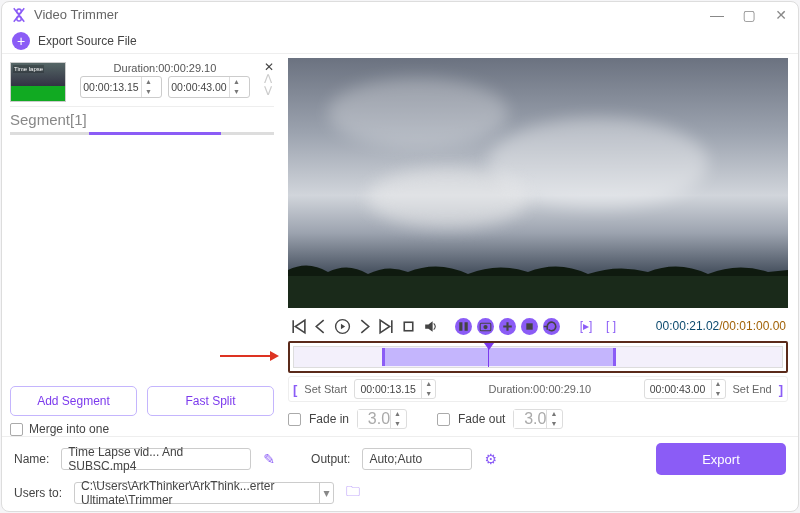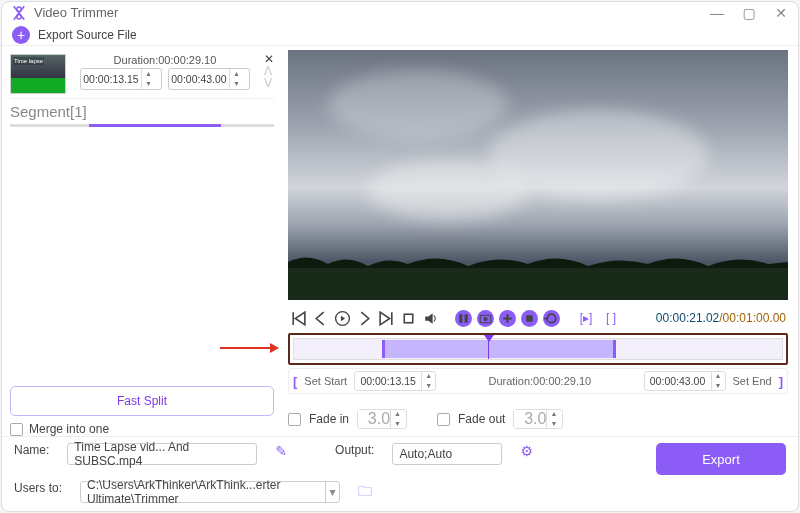--- a/index.html
+++ b/index.html
@@ -53,25 +53,25 @@
 .playhead{position:absolute;left:39%;top:-4px;width:0;height:0;border-left:5px solid transparent;border-right:5px solid transparent;border-top:7px solid #7c3aed}
 .playline{position:absolute;left:39%;margin-left:4px;top:0;bottom:0;width:1px;background:#7c3aed}
 .arrow{position:absolute;left:-70px;top:8px;color:#d32;font-size:16px;display:flex;align-items:center}
 .arrow-line{width:50px;height:1.5px;background:#d32}
 .arrow-head{width:0;height:0;border-left:9px solid #d32;border-top:5px solid transparent;border-bottom:5px solid transparent}
 .range-row{display:flex;align-items:center;gap:4px;height:26px;margin-top:3px;border:1px solid #eee;border-radius:3px;padding:0 4px}
 .brk{color:#8B5CF6;font-weight:bold;font-size:13px}
 .rlab{font-size:11px;color:#666;padding:0 3px}
 .rtime{border:1px solid #ddd;border-radius:3px;display:flex;align-items:center;height:20px}
 .rtime input{border:none;width:66px;text-align:center;font-size:10.5px;outline:none}
-.fade-row{display:flex;align-items:center;gap:8px;height:26px;margin-top:12px}
+.fade-row{display:flex;align-items:center;gap:8px;height:26px;margin-top:4px}
 .fade-box{border:1px solid #ddd;border-radius:3px;width:50px;height:20px;display:flex;align-items:center}
 .fade-box input{border:none;width:32px;text-align:right;font-size:16px;outline:none;color:#aaa}
 .bottom{border-top:1px solid #eee;padding:6px 12px;display:flex;flex-direction:column;gap:6px}
-.brow{display:flex;align-items:flex-start;gap:18px}
+.brow{display:flex;align-items:center;gap:12px}
 .bfield{border:1px solid #ccc;border-radius:3px;height:22px;padding:0 6px;background:#fff;font-size:11px;display:flex;align-items:center}
 .gear{color:#8B5CF6;cursor:pointer;font-size:14px}
 .dd{width:14px;height:20px;display:flex;align-items:center;justify-content:center;border-left:1px solid #ccc;color:#888;cursor:pointer}
 .folder-ico{color:#8B5CF6;cursor:pointer;font-size:14px}
 .export-btn{margin-left:auto;width:130px;height:32px;background:#8B5CF6;color:#fff;border:none;border-radius:5px;cursor:pointer;font-size:13px}
 svg{width:100%;height:100%}
 </style>
 </head>
 <body>
 
@@ -127,20 +127,21 @@
         </div>
       </div>
       <div class="seg-label">Segment[1]</div>
       <div class="seg-track">
           <div class="seg-used"></div>
         </div>
 
       <div class="spacer"></div>
 
       <div class="seg-btns">
+        <button class="seg-btn">Add Segment</button>
         <button class="seg-btn">Fast Split</button>
       </div>
       <div class="merge">
         <div class="chk"></div>
         <div>Merge into one</div>
       </div>
     </div>
 
     <div class="right-pane">
       <div class="preview">

